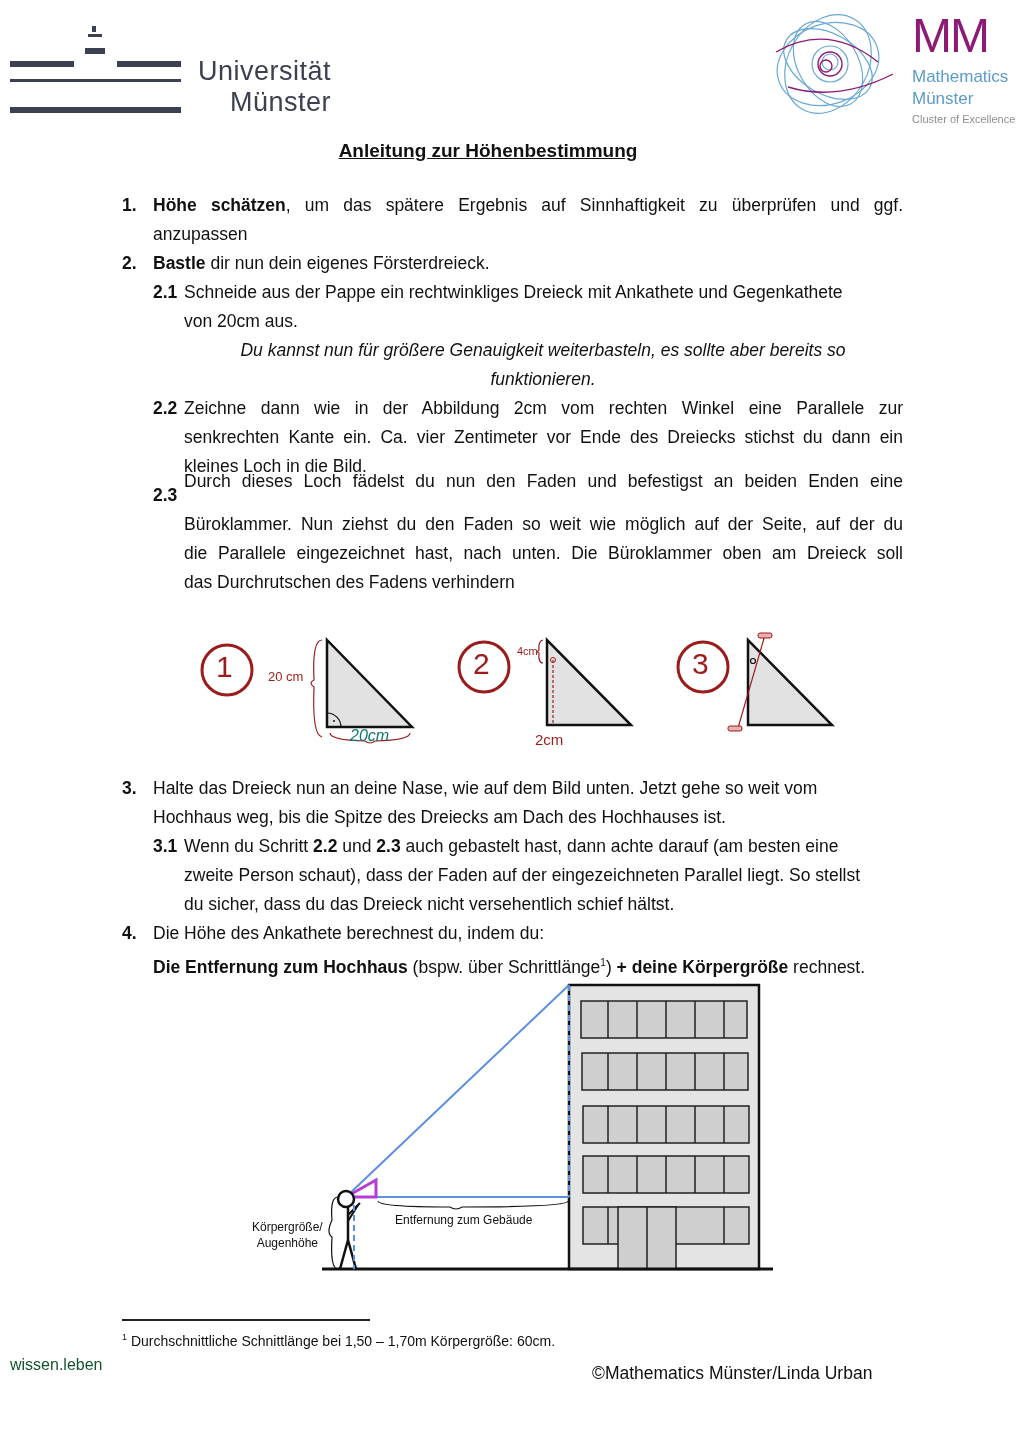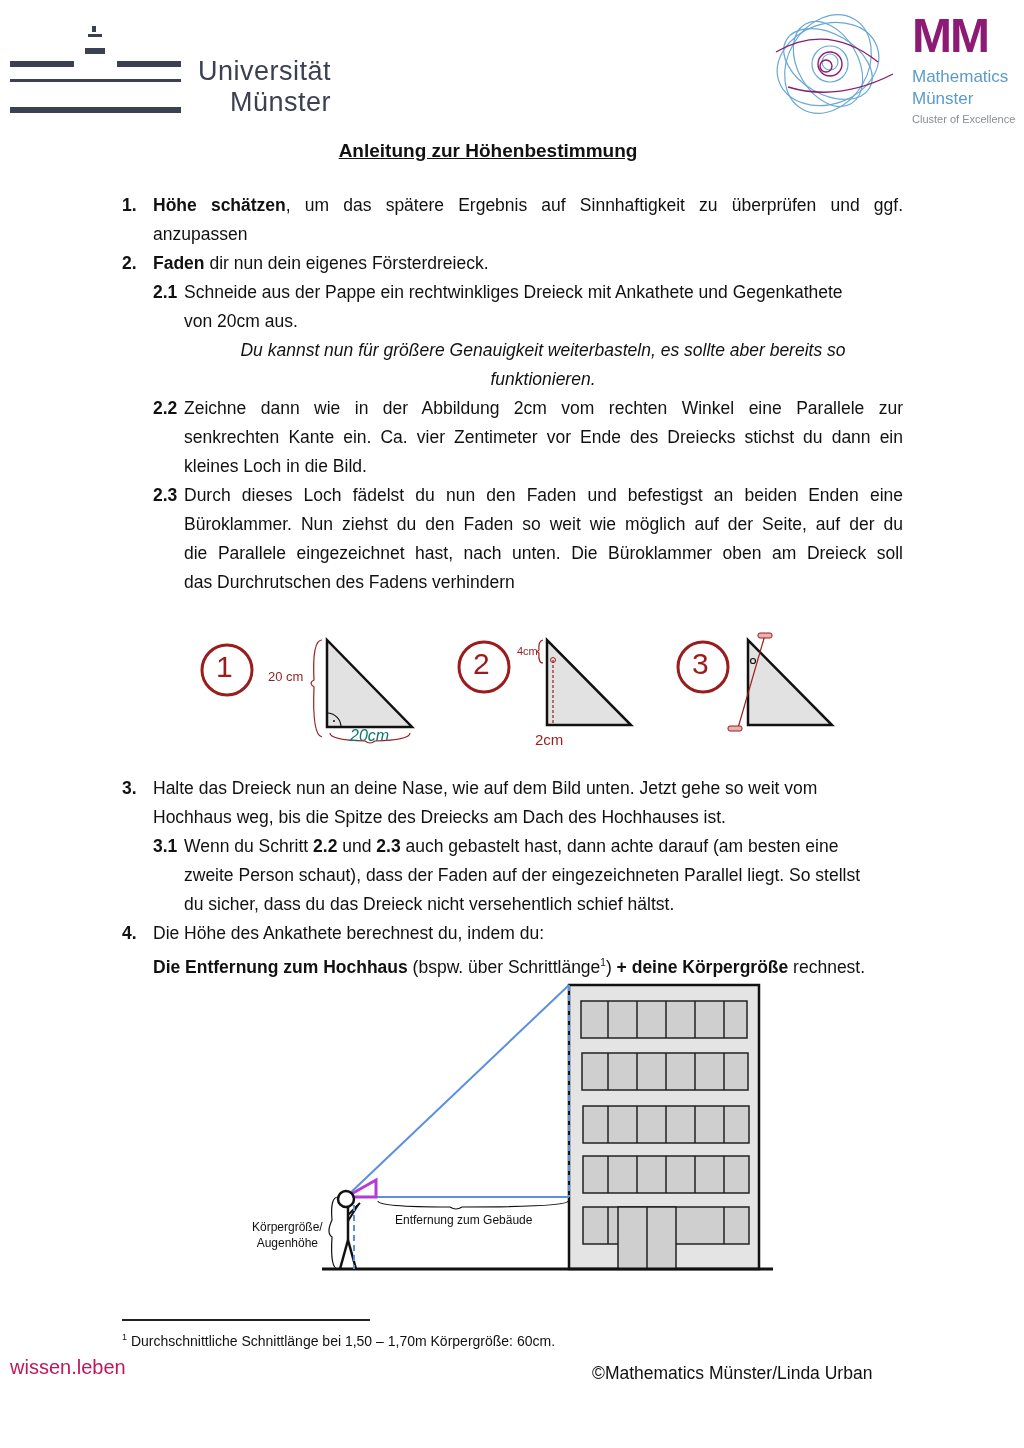--- a/index.html
+++ b/index.html
@@ -2,35 +2,35 @@
 <html><head>
 <meta charset="utf-8">
 <style>
   html, body { margin: 0; padding: 0; background: #ffffff; }
   body { width: 1024px; height: 1448px; position: relative; overflow: hidden;
          font-family: "Liberation Sans", sans-serif; color: #111; }
   .abs { position: absolute; }
   .uni-logo { left: 8px; top: 22px; width: 340px; height: 100px; }
   .uni-text { left: 198px; top: 56px; font-size: 27px; line-height: 31px; color: #3b4150; letter-spacing: 0.5px; text-align: right; }
   .mm-logo { left: 768px; top: 2px; width: 256px; height: 128px; }
-  .mm-big { left: 912px; top: 12px; font-size: 48px; font-weight: bold; color: #8d1a74; line-height: 48px; letter-spacing: -2px; font-family: "Liberation Sans", sans-serif; }
+  .mm-big { left: 912px; top: 12px; font-size: 48px; font-weight: normal; color: #8d1a74; line-height: 48px; letter-spacing: -2px; font-family: "Liberation Sans", sans-serif; }
   .mm-t1 { left: 912px; top: 66px; font-size: 17px; color: #5a9cc9; line-height: 22px; }
   .mm-t2 { left: 912px; top: 88px; font-size: 17px; color: #5a9cc9; line-height: 22px; }
   .mm-t3 { left: 912px; top: 112px; font-size: 11px; color: #8a8f94; line-height: 14px; }
   .title { left: 0; width: 976px; top: 140px; text-align: center; font-size: 19px; font-weight: bold; text-decoration: underline; }
   .line { font-size: 17.5px; line-height: 29px; white-space: nowrap; }
   .num { font-weight: bold; }
   .just { text-align: justify; text-align-last: justify; }
   .italic { font-style: italic; }
   .fig1 { left: 190px; top: 625px; width: 660px; height: 145px; }
   .fig2 { left: 240px; top: 975px; width: 540px; height: 300px; text-align: center; }
   .fn-rule { left: 122px; top: 1319px; width: 248px; height: 1.5px; background: #222; }
   .fn { left: 122px; top: 1332px; font-size: 14px; }
   .fn sup { font-size: 9px; }
-  .wissen { left: 10px; top: 1356px; font-size: 20px; color: #be185d; }
+  .wissen { left: 10px; top: 1356px; font-size: 16px; color: #14532d; }
   .copy { left: 592px; top: 1363px; font-size: 17.5px; }
 </style>
 </head>
 <body>
 
 <svg class="abs uni-logo" viewBox="0 0 340 100">
   <rect x="84" y="4" width="4" height="6" fill="#3b4150"></rect>
   <rect x="80" y="12" width="14" height="3" fill="#3b4150"></rect>
   <rect x="77" y="26" width="20" height="6" fill="#3b4150"></rect>
   <rect x="2" y="39" width="64" height="6" fill="#3b4150"></rect>
@@ -64,36 +64,36 @@
 <div class="abs mm-t2">Münster</div>
 <div class="abs mm-t3">Cluster of Excellence</div>
 
 <div class="abs title">Anleitung zur Höhenbestimmung</div>
 
 <div class="abs line num" style="left:122px; top:191px;">1.</div>
 <div class="abs line just" style="left:153px; top:191px; width:750px;"><b>Höhe schätzen</b><span>, um das spätere Ergebnis auf Sinnhaftigkeit zu überprüfen und ggf.</span></div>
 <div class="abs line" style="left:153px; top:220px;">anzupassen</div>
 
 <div class="abs line num" style="left:122px; top:249px;">2.</div>
-<div class="abs line" style="left:153px; top:249px;"><b>Faden</b><span> dir nun dein eigenes Försterdreieck.</span></div>
+<div class="abs line" style="left:153px; top:249px;"><b>Bastle</b><span> dir nun dein eigenes Försterdreieck.</span></div>
 
 <div class="abs line num" style="left:153px; top:278px;">2.1</div>
 <div class="abs line" style="left:184px; top:278px;text-align:right;">Schneide aus der Pappe ein rechtwinkliges Dreieck mit Ankathete und Gegenkathete</div>
 <div class="abs line" style="left:184px; top:307px;">von 20cm aus.</div>
 
 <div class="abs line italic" style="left:0; width:1086px; text-align:center; top:336px;">Du kannst nun für größere Genauigkeit weiterbasteln, es sollte aber bereits so</div>
 <div class="abs line italic" style="left:0; width:1086px; text-align:center; top:365px;">funktionieren.</div>
 
 <div class="abs line num" style="left:153px; top:394px;">2.2</div>
 <div class="abs line just" style="left:184px; top:394px; width:719px;">Zeichne dann wie in der Abbildung 2cm vom rechten Winkel eine Parallele zur</div>
 <div class="abs line just" style="left:184px; top:423px; width:719px;">senkrechten Kante ein. Ca. vier Zentimeter vor Ende des Dreiecks stichst du dann ein</div>
 <div class="abs line" style="left:184px; top:452px;">kleines Loch in die Bild.</div>
 
 <div class="abs line num" style="left:153px; top:481px;">2.3</div>
-<div class="abs line just" style="left:184px; top:481px; width:719px;">Durch dieses Loch fädelst du nun den Faden und befestigst an beiden Enden eine</div>
+<div class="abs line just" style="left:184px; top:467px; width:719px;">Durch dieses Loch fädelst du nun den Faden und befestigst an beiden Enden eine</div>
 <div class="abs line just" style="left:184px; top:510px; width:719px;">Büroklammer. Nun ziehst du den Faden so weit wie möglich auf der Seite, auf der du</div>
 <div class="abs line just" style="left:184px; top:539px; width:719px;">die Parallele eingezeichnet hast, nach unten. Die Büroklammer oben am Dreieck soll</div>
 <div class="abs line" style="left:184px; top:568px;">das Durchrutschen des Fadens verhindern</div>
 
 <div class="abs fig1">
   <svg width="660" height="145" viewBox="0 0 660 145">
     <g fill="none" stroke="#9b1c1c" stroke-width="3">
       <circle cx="37" cy="45" r="25"></circle>
       <circle cx="294" cy="42" r="25"></circle>
       <circle cx="513" cy="42" r="25"></circle>

